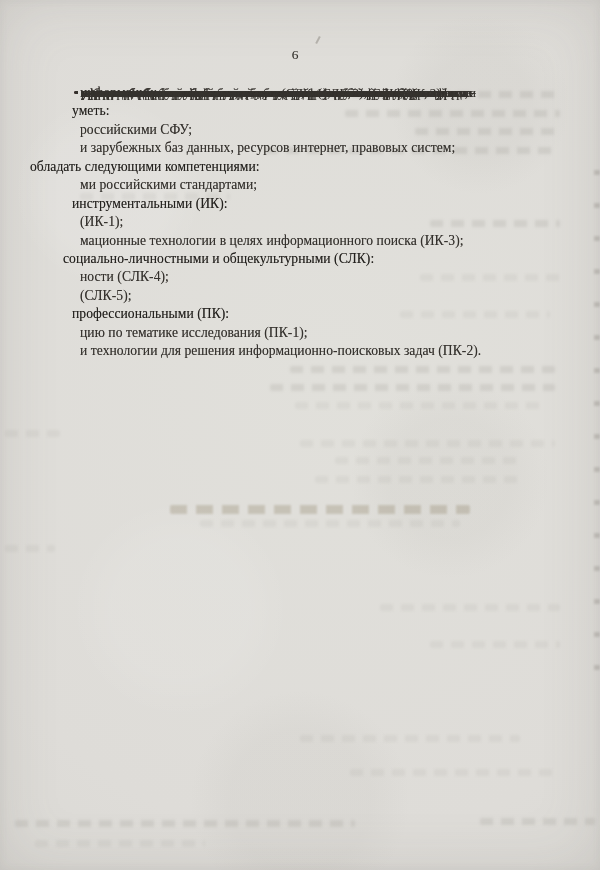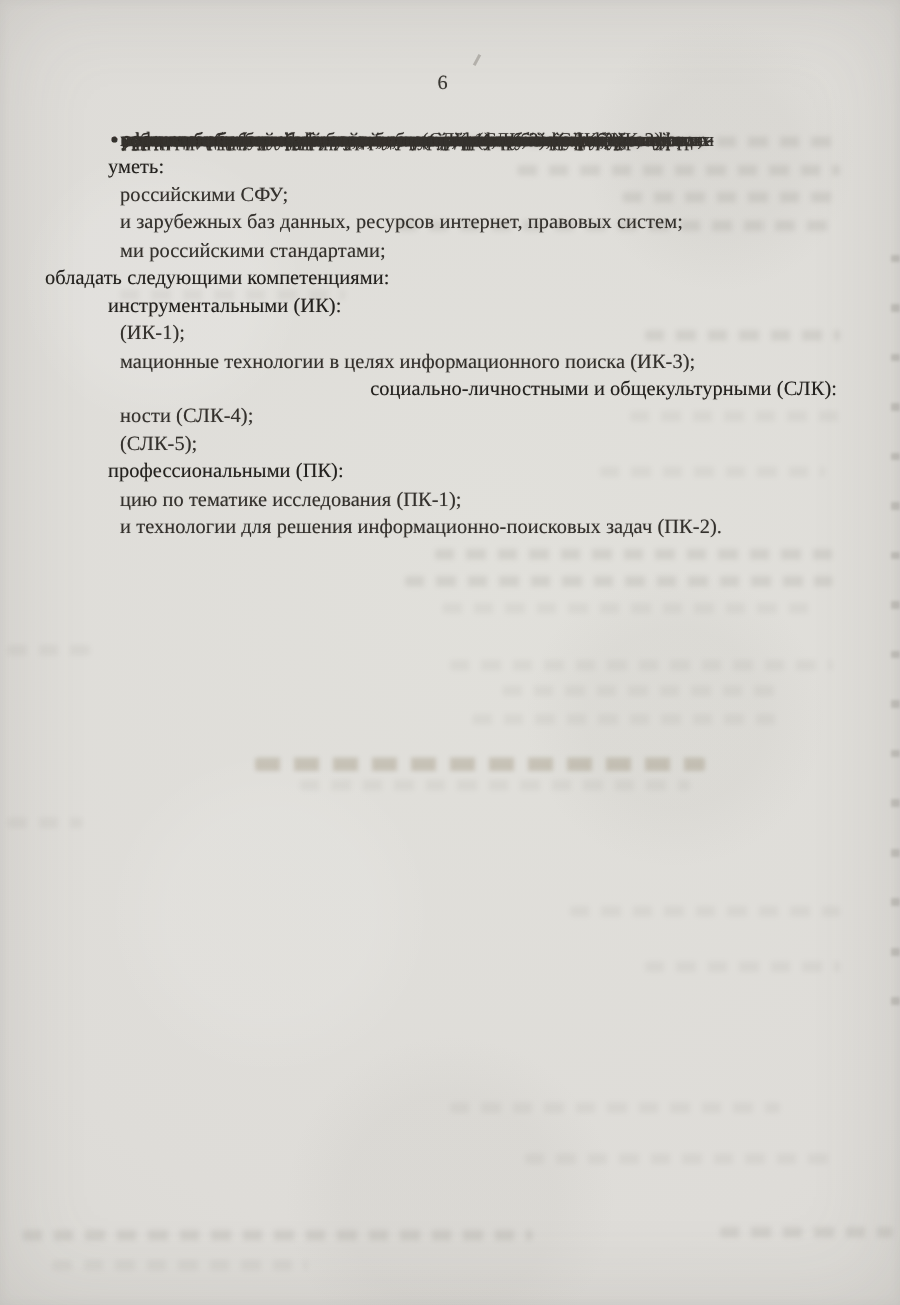--- a/index.html
+++ b/index.html
@@ -35,21 +35,21 @@
     position: absolute; left: 72px; top: 84px; width: 486px;
     z-index: 3; color: var(--ink, #34312d);
     font-size: 13.6px; letter-spacing: .05px;
     text-shadow: 0 0 .5px rgba(70,66,60,.55);
   }
   .line { position: relative; height: 18.45px; line-height: 18.45px; padding-left: 8px; overflow: hidden; }
   .line.fill { text-align: justify; text-align-last: justify; }
   .bullet { position: absolute; left: 1px; top: 0; font-size: 13px; }
   .heading1, .heading2 { font-weight: normal; color: var(--ink-bold, #23211e); padding-left: 0; }
   .heading1 { margin-left: -42px; }
-  .heading2.wide { margin-left: -9px; text-align: right; }
+  .heading2.wide { margin-left: -9px; }
   .ghost {
     position: absolute; z-index: 1; height: 7px;
     filter: blur(1.6px); opacity: .5; border-radius: 2px;
     background: repeating-linear-gradient(90deg, rgba(125,122,114,.30) 0 13px, rgba(125,122,114,0) 13px 21px);
   }
   .ghost.strong {
     opacity: .8; height: 9px; filter: blur(1.3px);
     background: repeating-linear-gradient(90deg, rgba(146,134,108,.40) 0 17px, rgba(146,134,108,0) 17px 26px);
   }
   .ghost.faint { opacity: .28; }
@@ -108,22 +108,22 @@
       <div class="line bullet"><span class="bullet">•</span><span>различать первичные и вторичные документы, классифицировать их;</span></div>
       <div class="line bullet"><span class="bullet">•</span><span>определять тип литературы, давать ее характеристику;</span></div>
       <div class="line bullet"><span class="bullet">•</span><span>определять структуру основных источников научной информации;</span></div>
       <div class="line bullet"><span class="bullet">•</span><span>ориентироваться в справочно-библиографическом фонде;</span></div>
       <div class="line bullet fill"><span class="bullet">•</span><span>производить поиск с использованием каталогов, картотек, российских</span></div>
       <div class="line wrap"><span>и зарубежных баз данных, ресурсов интернет, правовых систем;</span></div>
       <div class="line bullet"><span class="bullet">•</span><span>составлять списки литературы;</span></div>
       <div class="line bullet"><span class="bullet">•</span><span>конспектировать документы;</span></div>
       <div class="line bullet"><span class="bullet">•</span><span>оформлять цитируемый ности;</span></div>
       <div class="line bullet fill"><span class="bullet">•</span><span>оформлять библиографические ссылки в соответствии с действующи-</span></div>
+      <div class="line heading1"><span>обладать следующими компетенциями:</span></div>
       <div class="line wrap"><span>ми российскими стандартами;</span></div>
-      <div class="line heading1"><span>обладать следующими компетенциями:</span></div>
       <div class="line heading2"><span>инструментальными (ИК):</span></div>
       <div class="line bullet fill"><span class="bullet">•</span></div>
       <div class="line wrap"><span>(ИК-1);</span></div>
       <div class="line bullet"><span class="bullet">•</span><span>уметь работать с информацией из различных источников (ИК-2);</span></div>
       <div class="line bullet fill"><span class="bullet">•</span><span>использовать основные прикладные программные средства и инфор-</span></div>
       <div class="line wrap"><span>мационные технологии в целях информационного поиска (ИК-3);</span></div>
       <div class="line heading2 wide"><span>социально-личностными и общекультурными (СЛК):</span></div>
       <div class="line bullet"><span class="bullet">•</span><span>учиться на протяжении всей жизни (СЛК-1);</span></div>
       <div class="line bullet"><span class="bullet">•</span><span>уметь адаптироваться к новым ситуациям (СЛК-2);</span></div>
       <div class="line bullet"><span class="bullet">•</span><span>понимать ценности культуры, науки, производства (СЛК-3);</span></div>

